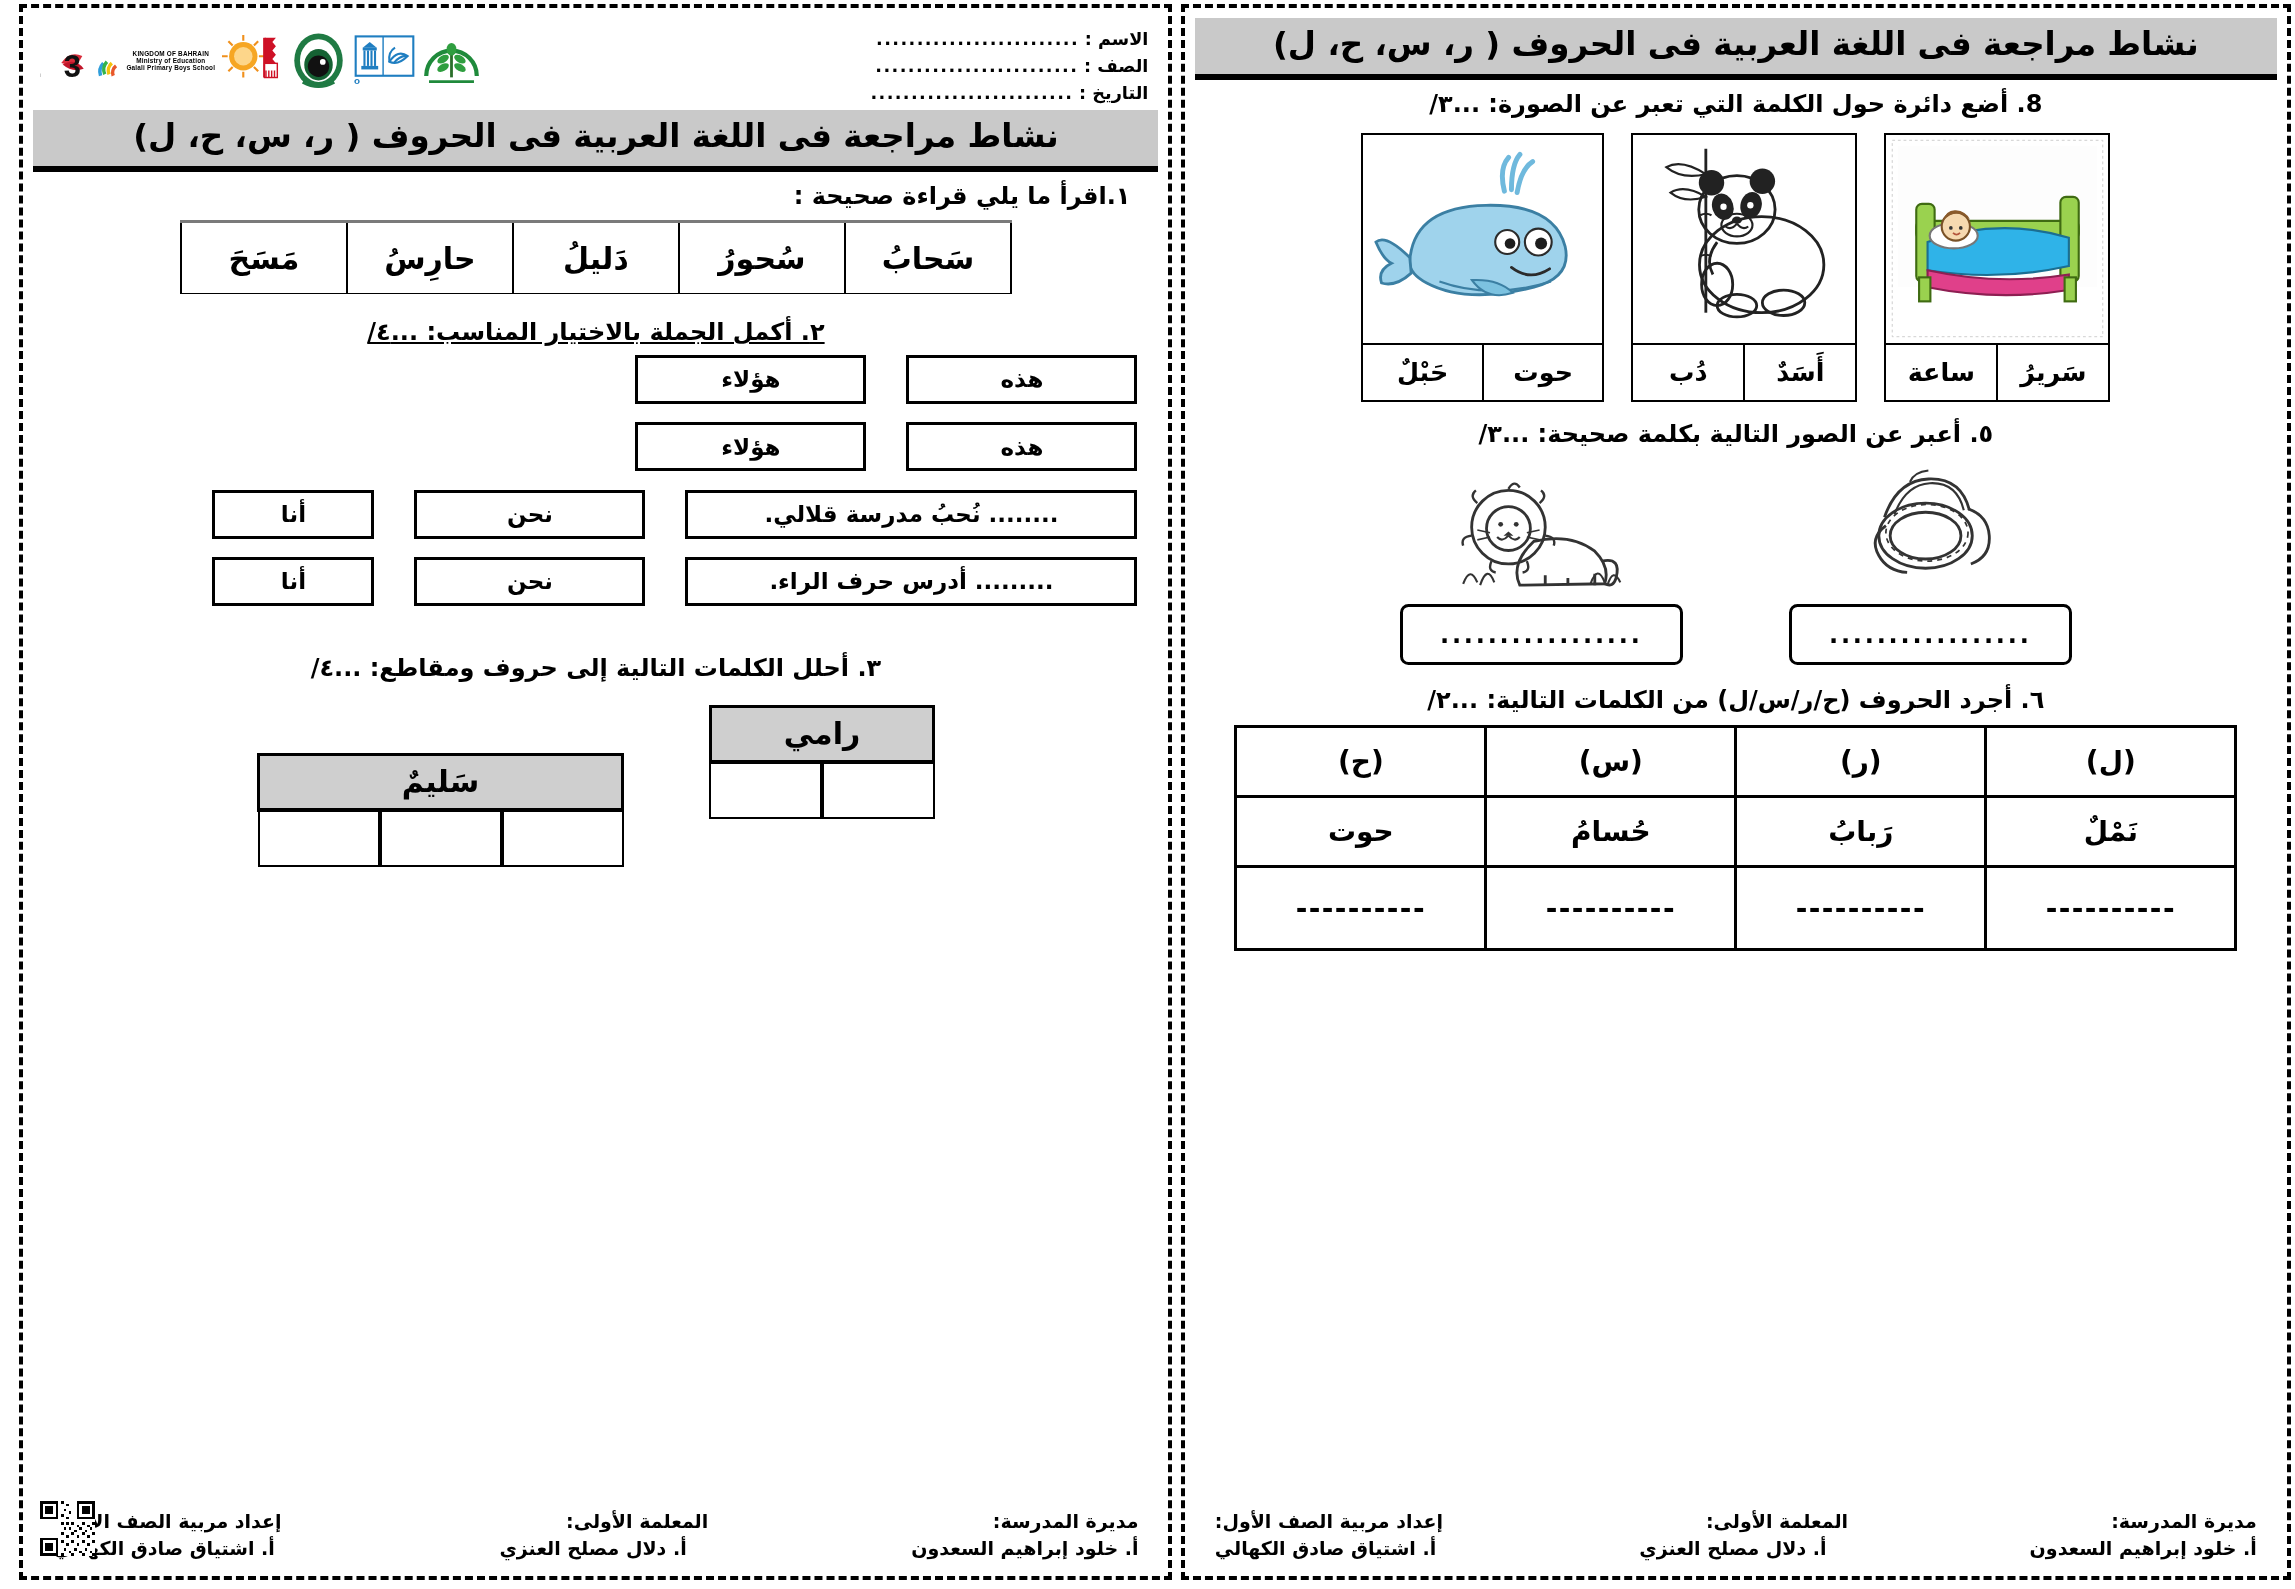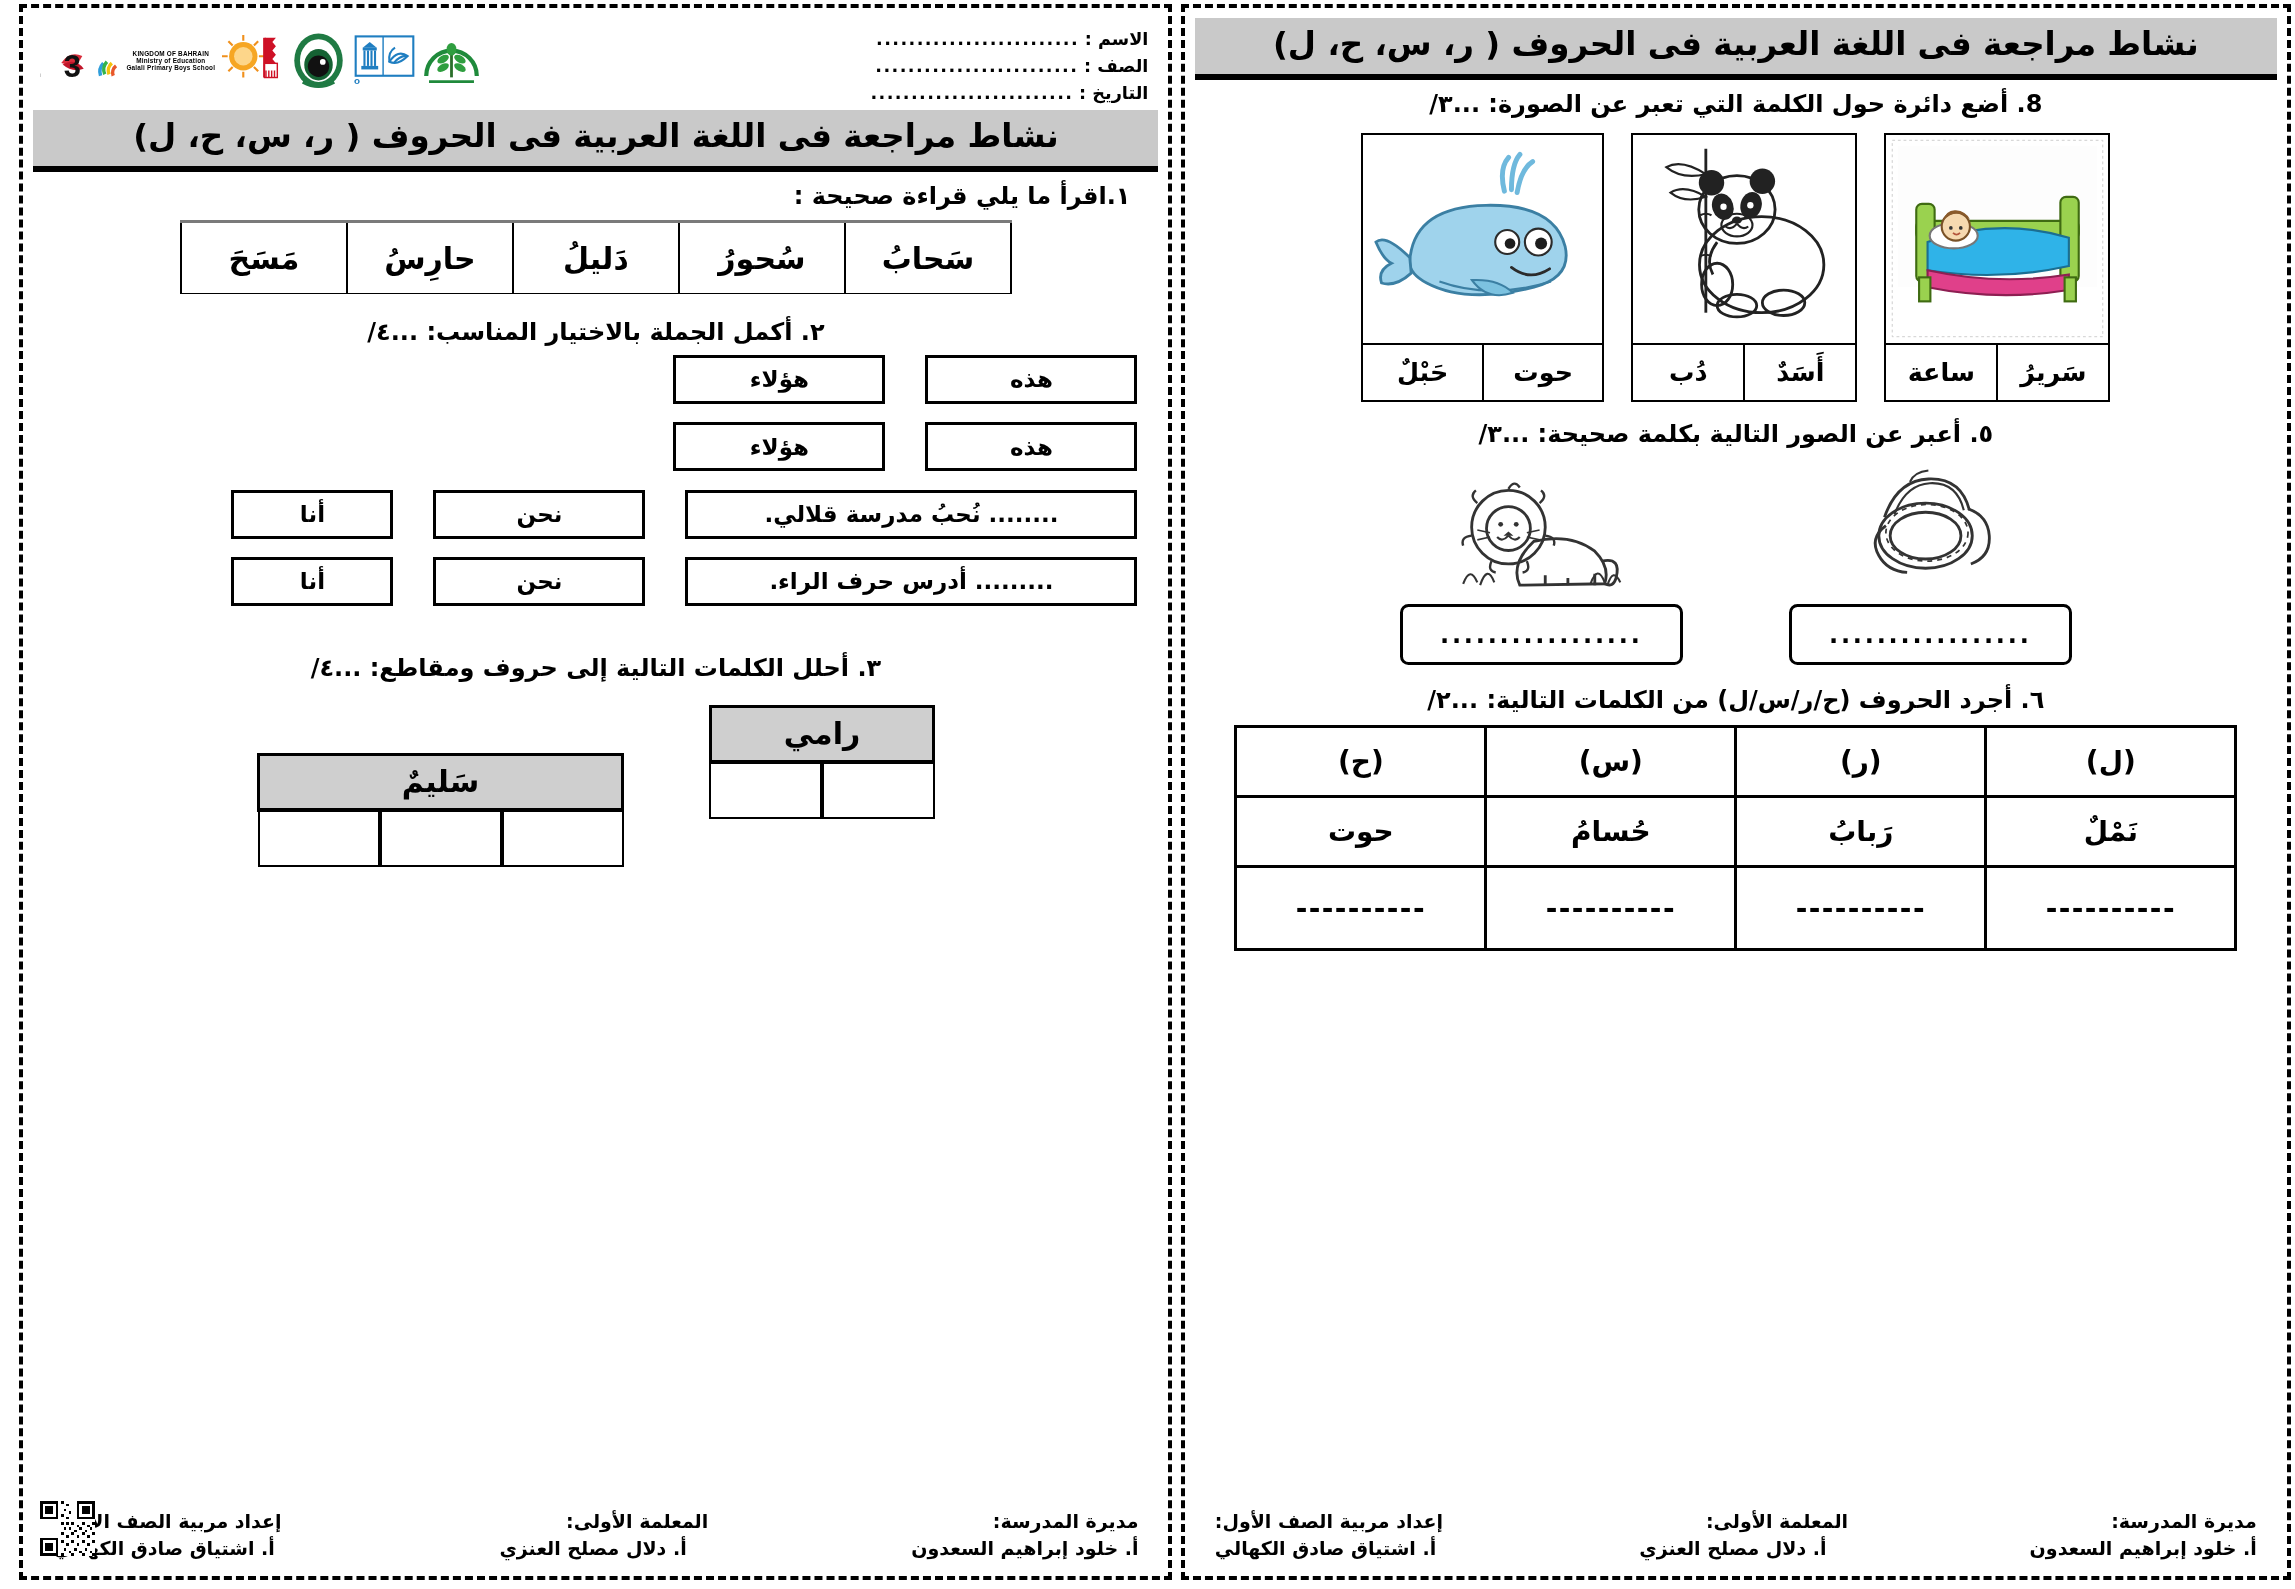--- a/index.html
+++ b/index.html
@@ -93,21 +93,21 @@
     justify-content:flex-start;gap:40px;margin-bottom:18.4px;
   }
   .sentence-box{
     width:452px;height:49px;
     border:3.5px solid #000;
     display:flex;align-items:center;justify-content:center;
     font-size:23px;font-weight:bold;
     box-sizing:border-box;background:#fff;
   }
   .opt-box{
-    width:212px;height:49px;
+    width:231px;height:49px;
     border:3.5px solid #000;
     display:flex;align-items:center;justify-content:center;
     font-size:23px;font-weight:bold;
     box-sizing:border-box;background:#fff;
   }
   .opt-box.narrow{width:162px;}
 
   
   .syll-wrap{
     display:flex;flex-direction:row;justify-content:center;
@@ -524,21 +524,21 @@
             <tr>
           <td class="ar">سَحابُ</td>
           <td class="ar">سُحورُ</td>
           <td class="ar">دَليلُ</td>
           <td class="ar">حارِسُ</td>
           <td class="ar">مَسَحَ</td>
         </tr>
       </tbody>
         </table>
 
-      <div class="q-line" style="padding-top:24px;">
+      <div class="q-line" style="padding-top:24px;text-decoration:underline;">
         <div class="q ar">٢. أكمل الجملة بالاختيار المناسب: ...٤/</div>
       </div>
 
       <div class="choice-rows">
 
         <div class="choice-row">
           <div class="opt-box ar">هذه</div>
           <div class="opt-box ar">هؤلاء</div>
         </div>
 

